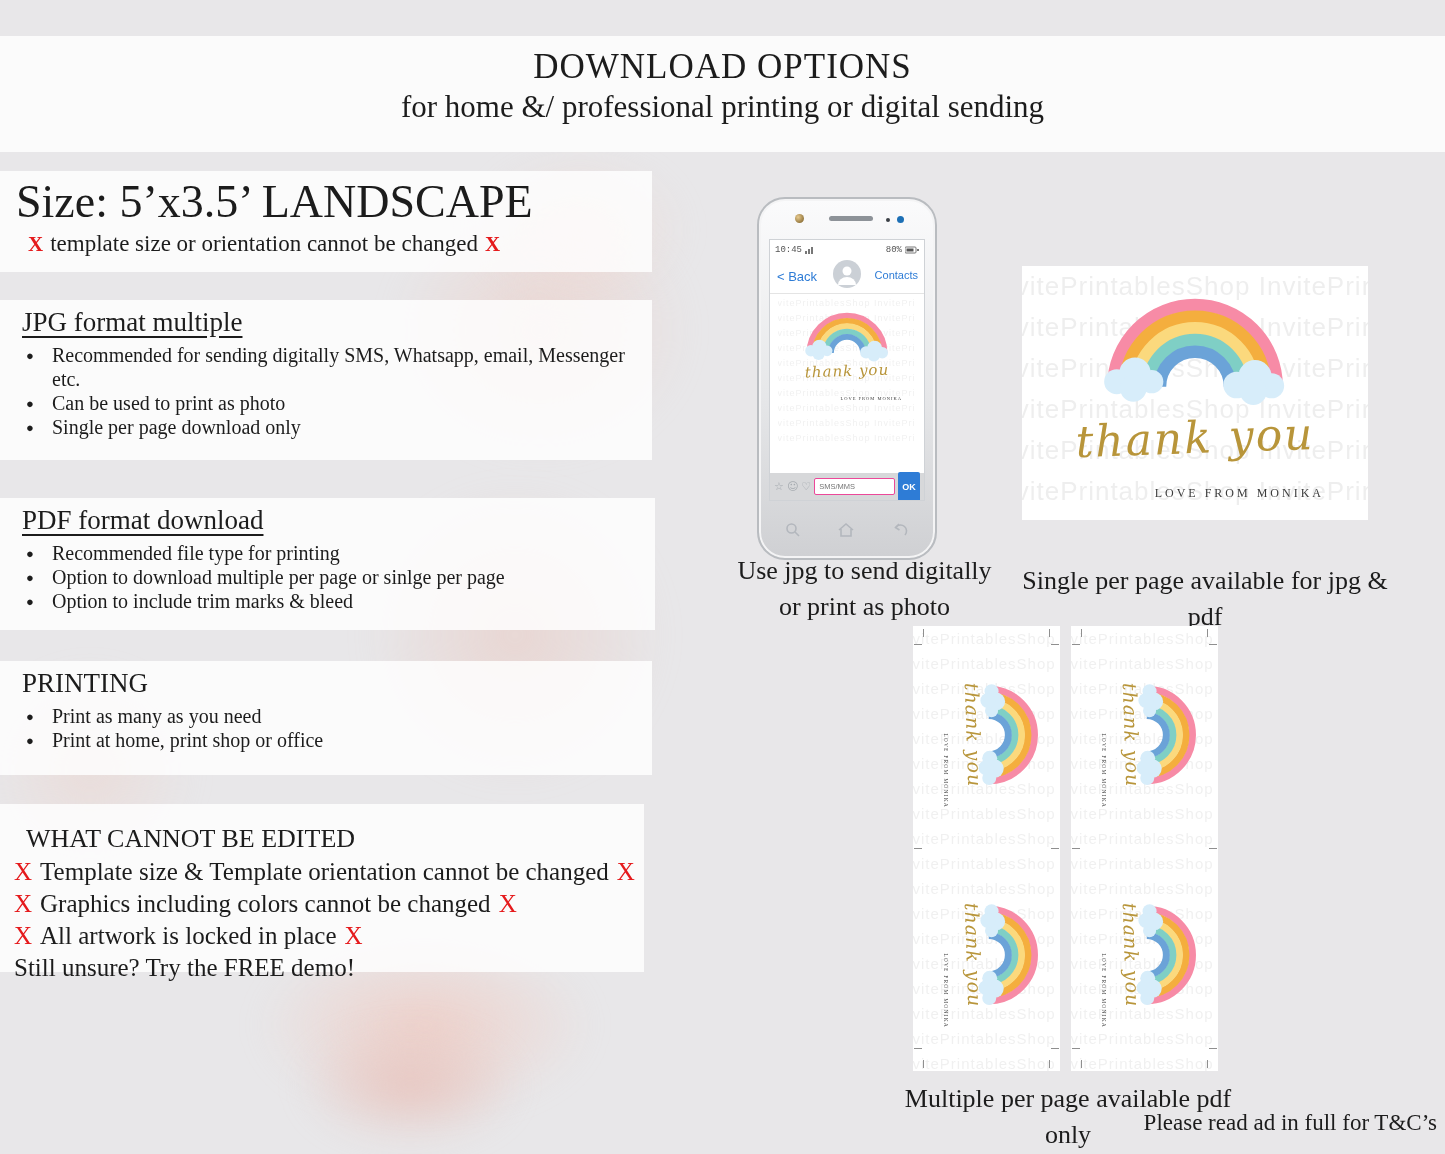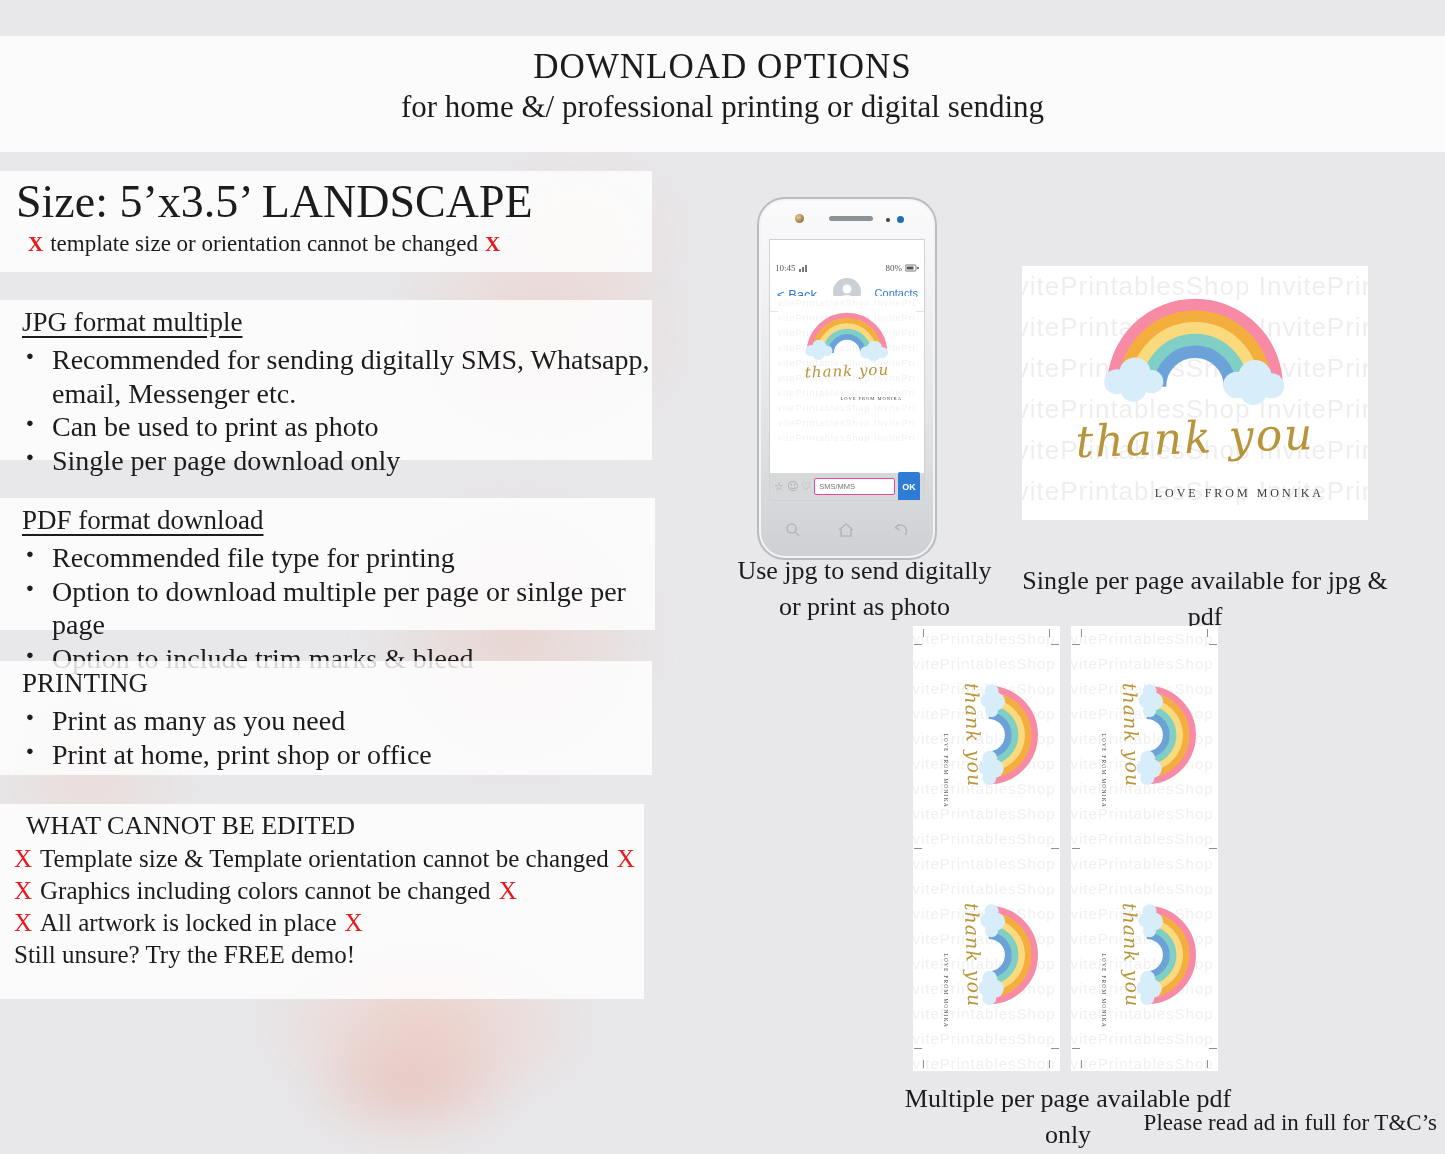--- a/index.html
+++ b/index.html
@@ -29,45 +29,45 @@
   .size-note{font-size:23px;margin:3px 0 0 12px;}
   .rxb{color:var(--red);font-weight:bold;font-size:21px;}
   .size-note .rxb:first-child{margin-right:7px;}
   .size-note .rxb:last-child{margin-left:7px;}
 
   .jpg-band{top:300px;height:160px;width:652px;padding:7px 0 0 22px;}
   .pdf-band{top:498px;height:132px;width:655px;padding:7px 0 0 22px;}
   .printing-band{top:661px;height:114px;width:652px;padding:7px 0 0 22px;}
   .sec-title{font-size:27px;}
   .u{text-decoration:underline;text-underline-offset:5px;}
-  ul.bullets{list-style:none;margin:5px 0 0 0;padding:0;font-size:28px;line-height:1.2;}
+  ul.bullets{list-style:none;margin:5px 0 0 0;padding:0;font-size:20px;line-height:1.2;}
   ul.bullets li{position:relative;padding-left:30px;margin:0;}
   ul.bullets li::before{content:"\25CF";position:absolute;left:4px;top:5px;font-size:13px;}
 
-  .cannot-band{top:804px;height:195px;width:644px;padding:7px 0 0 14px;}
+  .cannot-band{top:804px;height:168px;width:644px;padding:20px 0 0 14px;}
   .cannot-title{font-size:26px;padding-left:12px;line-height:1.18;}
   .xline{font-size:25px;line-height:1.2;margin-top:2px;}
   .rx2{color:var(--red);}
   .xline .rx2:first-child{margin-right:8px;}
   .xline .rx2:last-child{margin-left:8px;}
   .cannot-footer{font-size:25px;line-height:1.2;margin-top:2px;}
 
   
   .phone{position:absolute;left:757px;top:197px;width:180px;height:363px;border-radius:28px;
          background:linear-gradient(180deg,#fbfbfc,#e6e7e9 55%,#cfd0d3);
          border:2px solid #b9bcc0;box-shadow:inset 0 0 0 2px #f4f4f5;box-sizing:border-box;}
   .cam{position:absolute;left:36px;top:15px;width:9px;height:9px;border-radius:50%;
        background:radial-gradient(circle at 35% 35%,#e9cb8f,#74571f);}
   .speaker{position:absolute;left:70px;top:17px;width:44px;height:5px;border-radius:3px;background:#8d9298;}
   .dotA{position:absolute;left:127px;top:19px;width:4px;height:4px;border-radius:50%;background:#3a3f45;}
   .dotB{position:absolute;left:138px;top:17px;width:7px;height:7px;border-radius:50%;background:#1c6fb5;}
   .screen{position:absolute;left:10px;top:40px;width:156px;height:262px;background:#fff;
           border:1px solid #cfd2d6;box-sizing:border-box;overflow:hidden;}
   .statusbar{height:15px;display:flex;justify-content:space-between;align-items:center;
-             font-family:Liberation Serif, serif;font-size:9px;color:#555;padding:2px 5px 0 5px;margin-top:18px;}
+             font-family:Liberation Mono, monospace;font-size:9px;color:#555;padding:2px 5px 0 5px;}
   .st-left,.st-right{display:flex;align-items:center;gap:3px;}
   .contactsbar{position:relative;height:36px;border-bottom:1px solid #e4e4e4;}
   .back-lbl{position:absolute;left:7px;top:12px;font-family:"Liberation Sans",sans-serif;
             font-size:13px;color:var(--phoneblue);}
   .contacts-lbl{position:absolute;right:6px;top:12px;font-family:"Liberation Sans",sans-serif;
             font-size:11px;color:var(--phoneblue);}
   .avatar{position:absolute;left:63px;top:3px;width:28px;height:28px;border-radius:50%;background:#cbd0d6;overflow:hidden;}
   .screen-card{position:absolute;left:8px;top:56px;width:138px;height:150px;background:#fff;overflow:hidden;}
   .msgbar{position:absolute;left:0;right:0;bottom:0;height:27px;background:#d7d8da;
           display:flex;align-items:center;gap:3px;padding:0 4px;box-sizing:border-box;}

